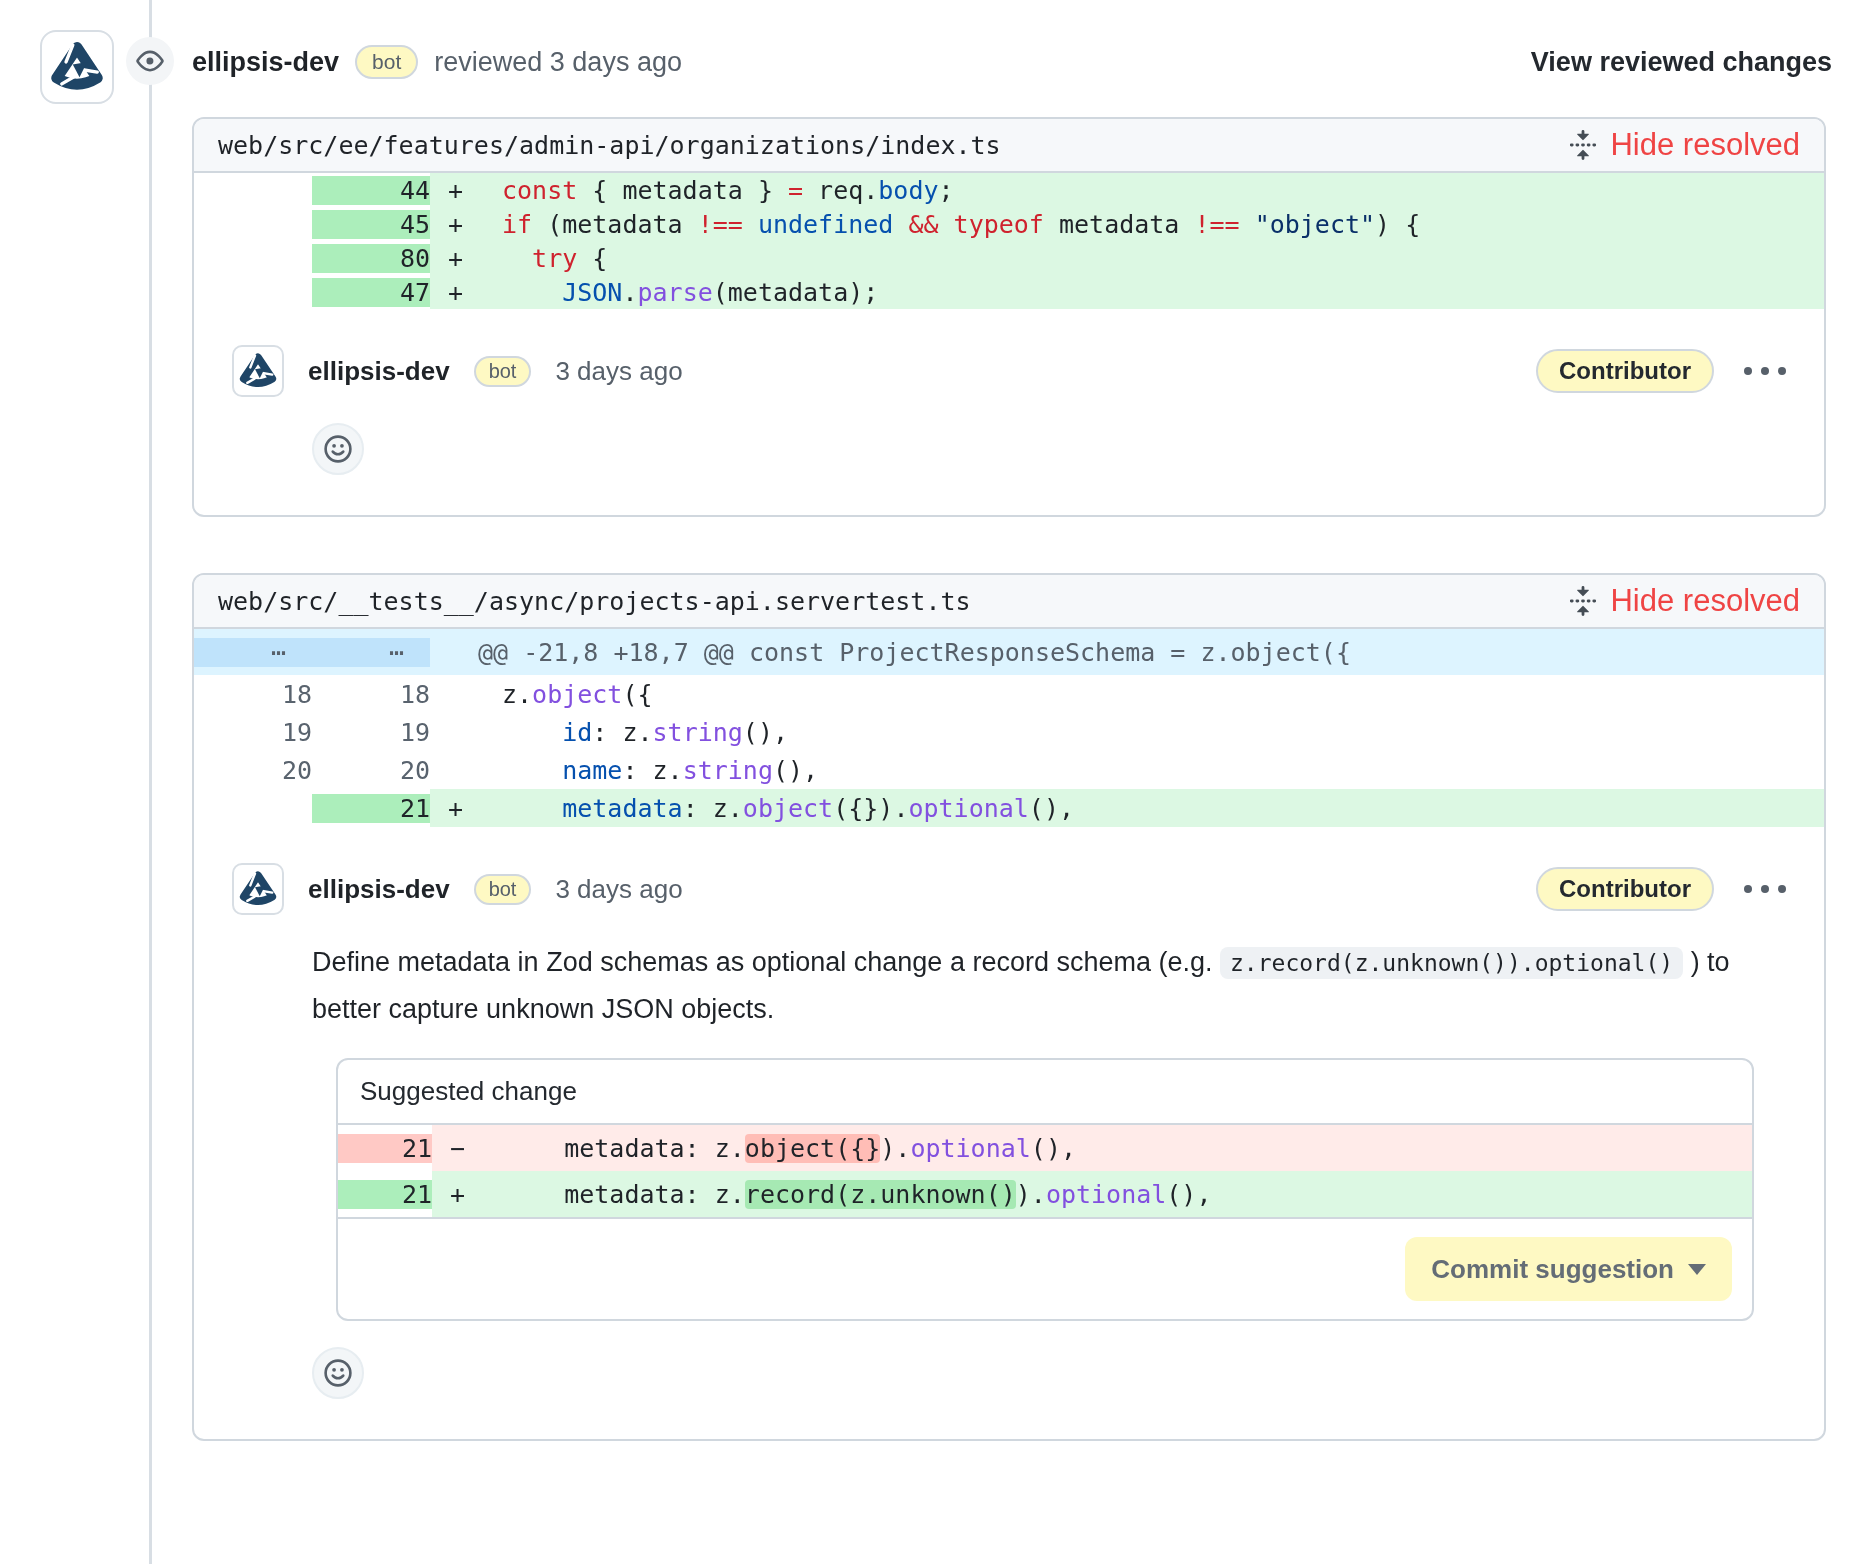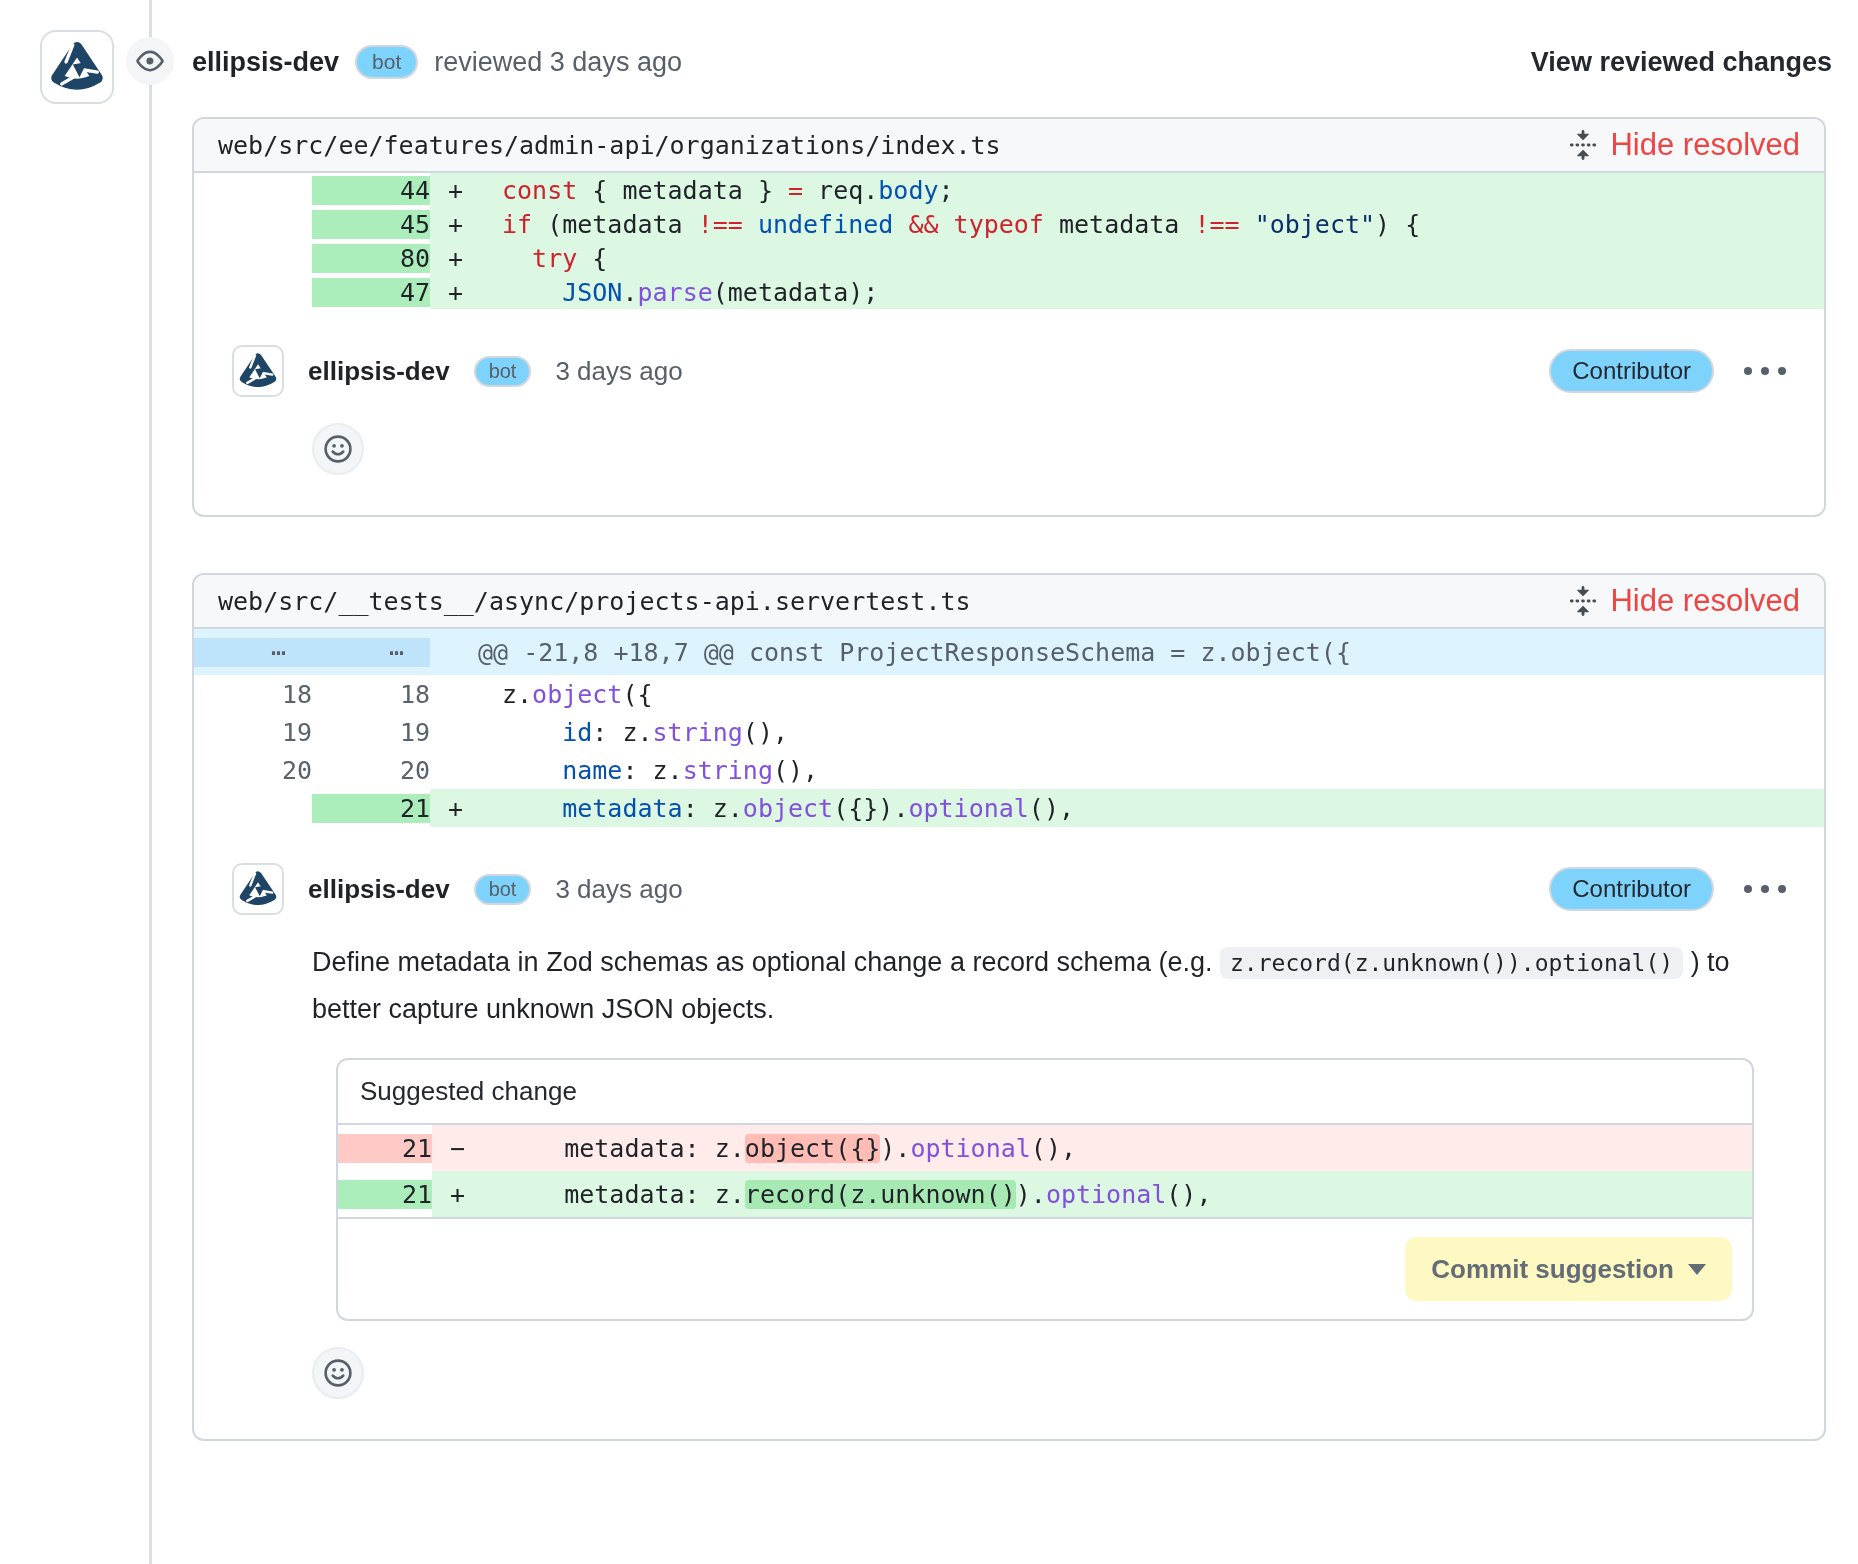--- a/index.html
+++ b/index.html
@@ -12,21 +12,21 @@
   
   .header-avatar { position:absolute; left:40px; top:30px; width:74px; height:74px;
       background:#fff; border:2px solid #d8dee4; border-radius:16px;
       display:flex; align-items:center; justify-content:center; }
   .eye-badge { position:absolute; left:126px; top:37px; width:48px; height:48px; border-radius:50%;
       background:#f3f5f7; display:flex; align-items:center; justify-content:center; color:#57606a; }
   .header-row { position:absolute; left:192px; right:26px; top:30px; height:64px;
       display:flex; align-items:center; justify-content:space-between; }
   .header-left { display:flex; align-items:center; gap:16px; }
   .author-name { font-weight:bold; font-size:27px; color:#1f2328; }
-  .pill { border:2px solid #d0d7de; border-radius:999px; color:#57606a; background:#7dd3fc; }
+  .pill { border:2px solid #d0d7de; border-radius:999px; color:#57606a; background:#fef9c3; }
   .bot-pill { font-size:21px; padding:3px 15px; }
   .muted { color:#57606a; font-size:27px; }
   .view-link { font-size:27px; font-weight:600; color:#24292f; cursor:pointer; }
 
   
   .content { position:absolute; left:192px; top:117px; width:1634px; }
   .card { border:2px solid #d0d7de; border-radius:12px; background:#fff; overflow:hidden; }
   .card + .card { margin-top:56px; }
 
   .file-header { display:flex; align-items:center; justify-content:space-between;
@@ -58,21 +58,21 @@
   
   .comment { padding:36px 36px 40px 38px; }
   .c-head { display:flex; align-items:center; justify-content:space-between; }
   .c-head-left { display:flex; align-items:center; gap:24px; }
   .c-avatar { width:52px; height:52px; border:2px solid #d8dee4; border-radius:10px;
       display:flex; align-items:center; justify-content:center; background:#fff; }
   .c-name { font-weight:bold; font-size:26px; color:#1f2328; }
   .c-bot { font-size:20px; padding:2px 13px; }
   .c-time { font-size:26px; color:#57606a; }
   .c-head-right { display:flex; align-items:center; gap:28px; }
-  .assoc-pill { font-size:24px; font-weight:400; color:#24292f; padding:6px 21px; }
+  .assoc-pill { font-size:24px; font-weight:700; color:#24292f; padding:6px 21px; }
   .kebab { display:flex; gap:9px; align-items:center; cursor:pointer; background:none; border:none; padding:6px 2px; }
   .kebab i { width:8px; height:8px; border-radius:50%; background:#57606a; }
   .c-body { margin:24px 0 0 80px; font-size:27px; line-height:46px; color:#1f2328; max-width:1480px; }
   .inline-code { font-family:"DejaVu Sans Mono", monospace; font-size:23px; background:#eef1f4;
       padding:3px 10px; border-radius:8px; white-space:nowrap; }
   .reaction { margin:26px 0 0 80px; width:52px; height:52px; border-radius:50%;
       border:2px solid #e7edf1; background:#f3f6f8; color:#57606a;
       display:flex; align-items:center; justify-content:center; cursor:pointer; }
 
   

